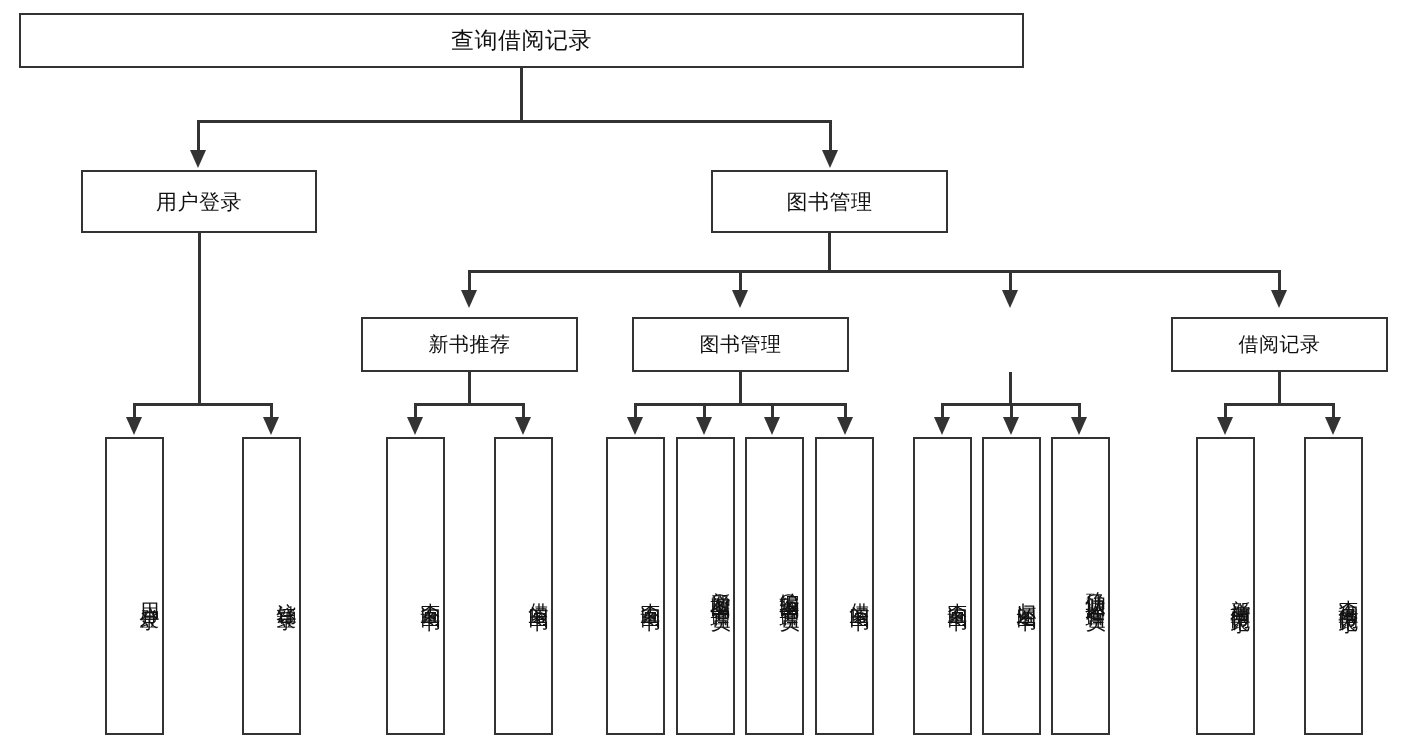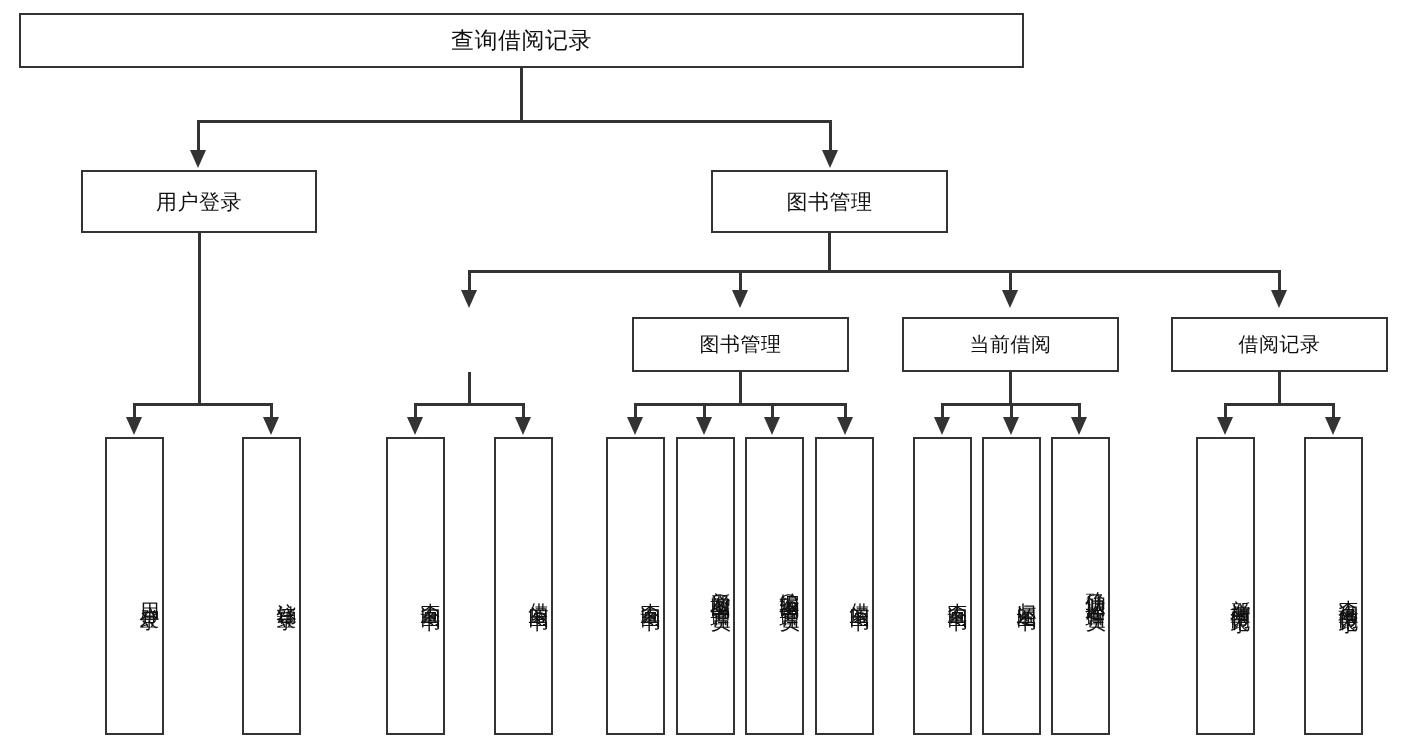--- a/index.html
+++ b/index.html
@@ -121,22 +121,22 @@
 
   <div class="conn vline" style="left:739px; top:270px; width:2.5px; height:22px;"></div>
   <div class="arrow" style="left:732px; top:290px;"></div>
 
   <div class="conn vline" style="left:1009px; top:270px; width:2.5px; height:22px;"></div>
   <div class="arrow" style="left:1002px; top:290px;"></div>
 
   <div class="conn vline" style="left:1278px; top:270px; width:2.5px; height:22px;"></div>
   <div class="arrow" style="left:1271px; top:290px;"></div>
 
+  <div class="node lvl3" style="left:361px; top:317px; width:217px; height:55px;">新书推荐</div>
   <div class="node lvl3" style="left:632px; top:317px; width:217px; height:55px;">图书管理</div>
-  <div class="node lvl3" style="left:902px; top:317px; width:217px; height:55px;">当前借阅</div>
   <div class="node lvl3" style="left:1171px; top:317px; width:217px; height:55px;">借阅记录</div>
 
   <div class="conn vline" style="left:468px; top:372px; width:2.5px; height:33px;"></div>
   <div class="conn hline" style="left:414px; top:403px; width:110px; height:2.5px;"></div>
   <div class="conn vline" style="left:414px; top:403px; width:2.5px; height:16px;"></div>
   <div class="arrow" style="left:407px; top:417px;"></div>
   <div class="conn vline" style="left:522px; top:403px; width:2.5px; height:16px;"></div>
   <div class="arrow" style="left:515px; top:417px;"></div>
 
   <div class="node leaf" style="left:386px; top:437px; width:59px; height:298px;">查询图书</div>

